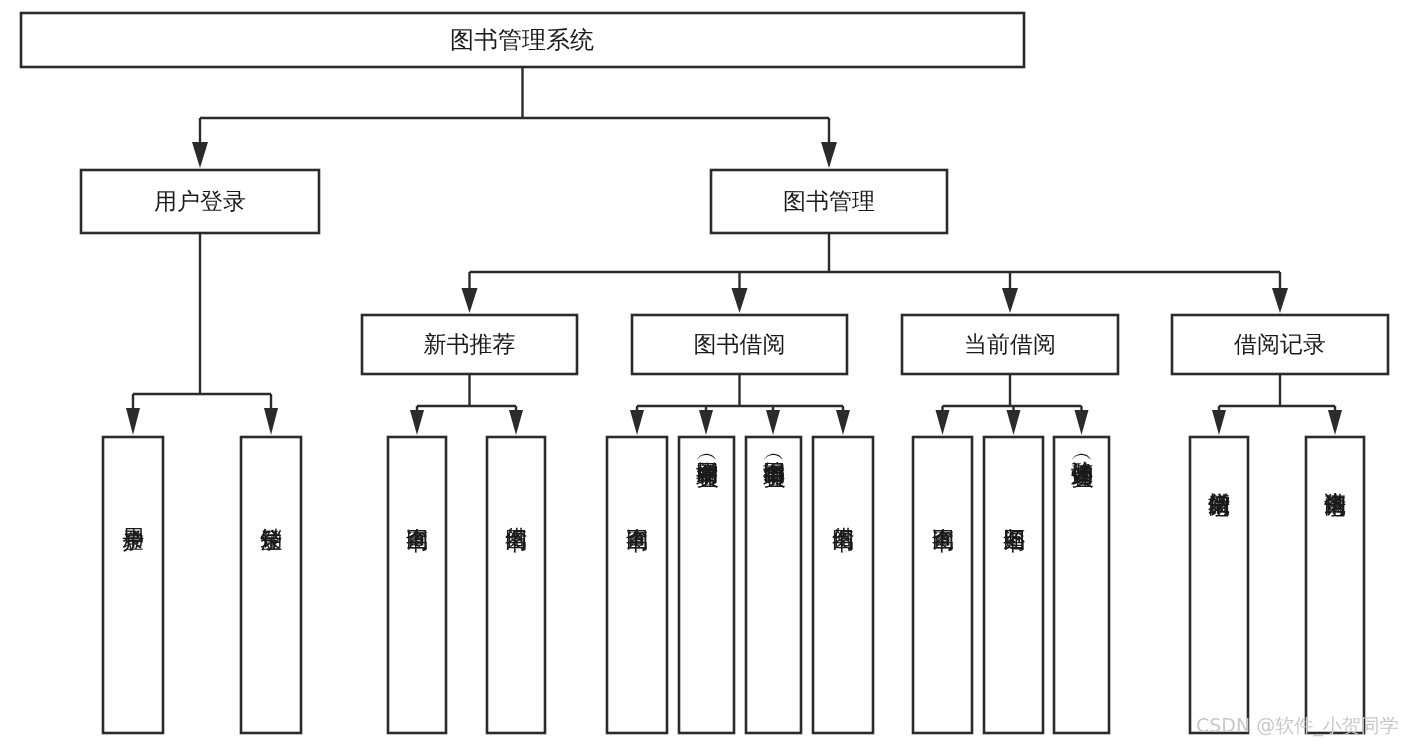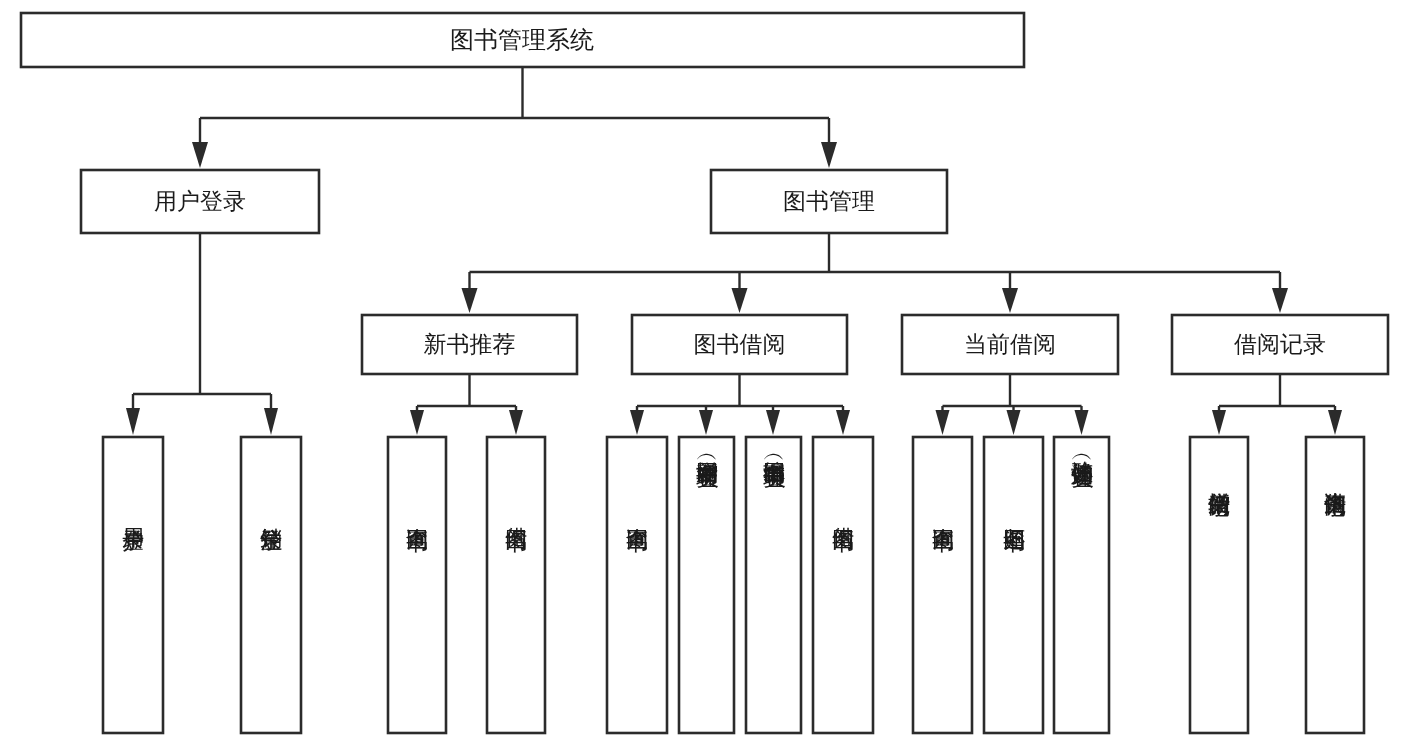--- a/index.html
+++ b/index.html
@@ -224,13 +224,14 @@
   <div class="leaf-label" style="left:626px; top:510px;">查询图书</div>
   <div class="leaf-label" style="left:696px; top:443px;">新增图书（管理员）</div>
   <div class="leaf-label" style="left:763px; top:443px;">编辑图书（管理员）</div>
   <div class="leaf-label" style="left:832px; top:510px;">借阅图书</div>
   <div class="leaf-label" style="left:932px; top:510px;">查询图书</div>
   <div class="leaf-label" style="left:1003px; top:510px;">归还图书</div>
   <div class="leaf-label" style="left:1071px; top:443px;">确认归还（管理员）</div>
   <div class="leaf-label" style="left:1208px; top:474px;">新增借阅记录</div>
   <div class="leaf-label" style="left:1324px; top:474px;">查询借阅记录</div>
 
+  <div class="watermark">CSDN @软件_小贺同学</div>
 </div>
 
 </body></html>

